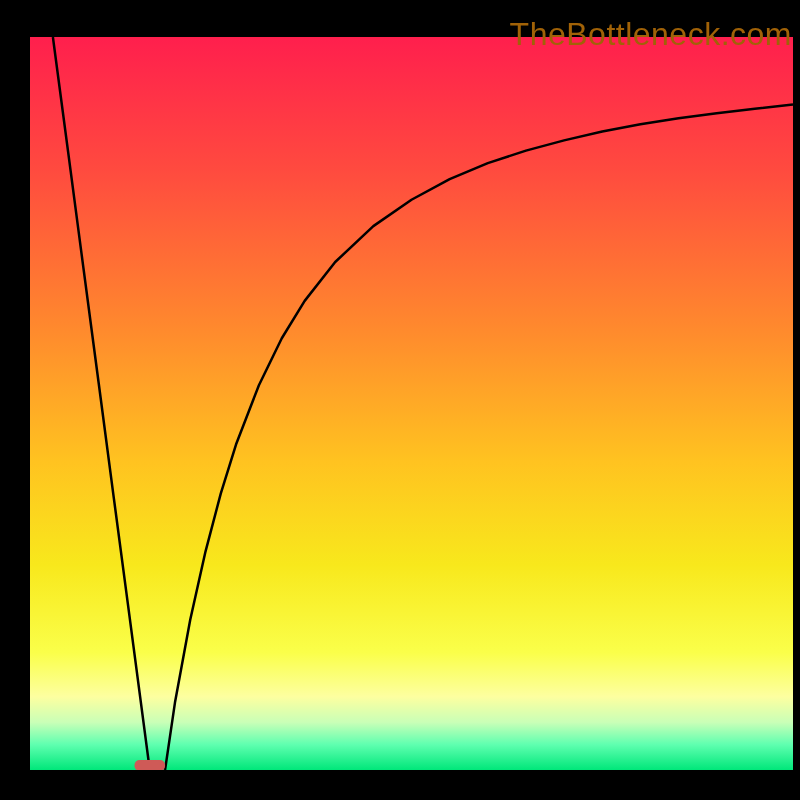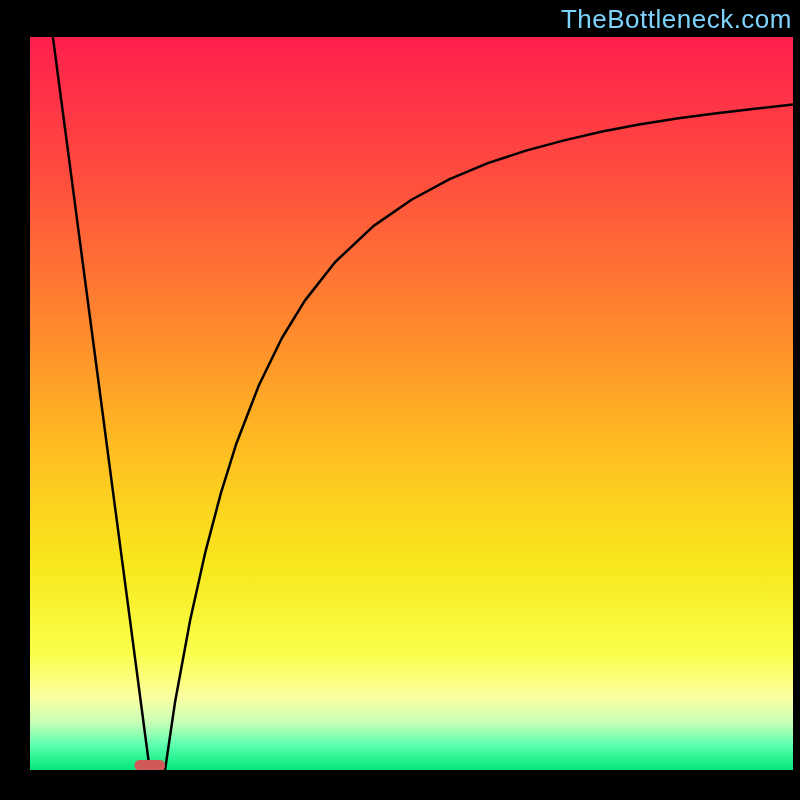--- a/index.html
+++ b/index.html
@@ -12,24 +12,24 @@
     font-family: Arial, Helvetica, sans-serif;
   }
   .stage {
     position: relative;
     width: 800px;
     height: 800px;
     background: #000;
   }
   .watermark {
     position: absolute;
-    top: 4px;
+    top: 16px;
     right: 8px;
-    color: #7dd3fc;
-    font-size: 26px;
+    color: #a16207;
+    font-size: 32px;
     font-weight: 400;
     letter-spacing: 0.5px;
     z-index: 10;
   }
   .plot {
     position: absolute;
     display: block;
   }
   .curve {
     stroke: #000;

